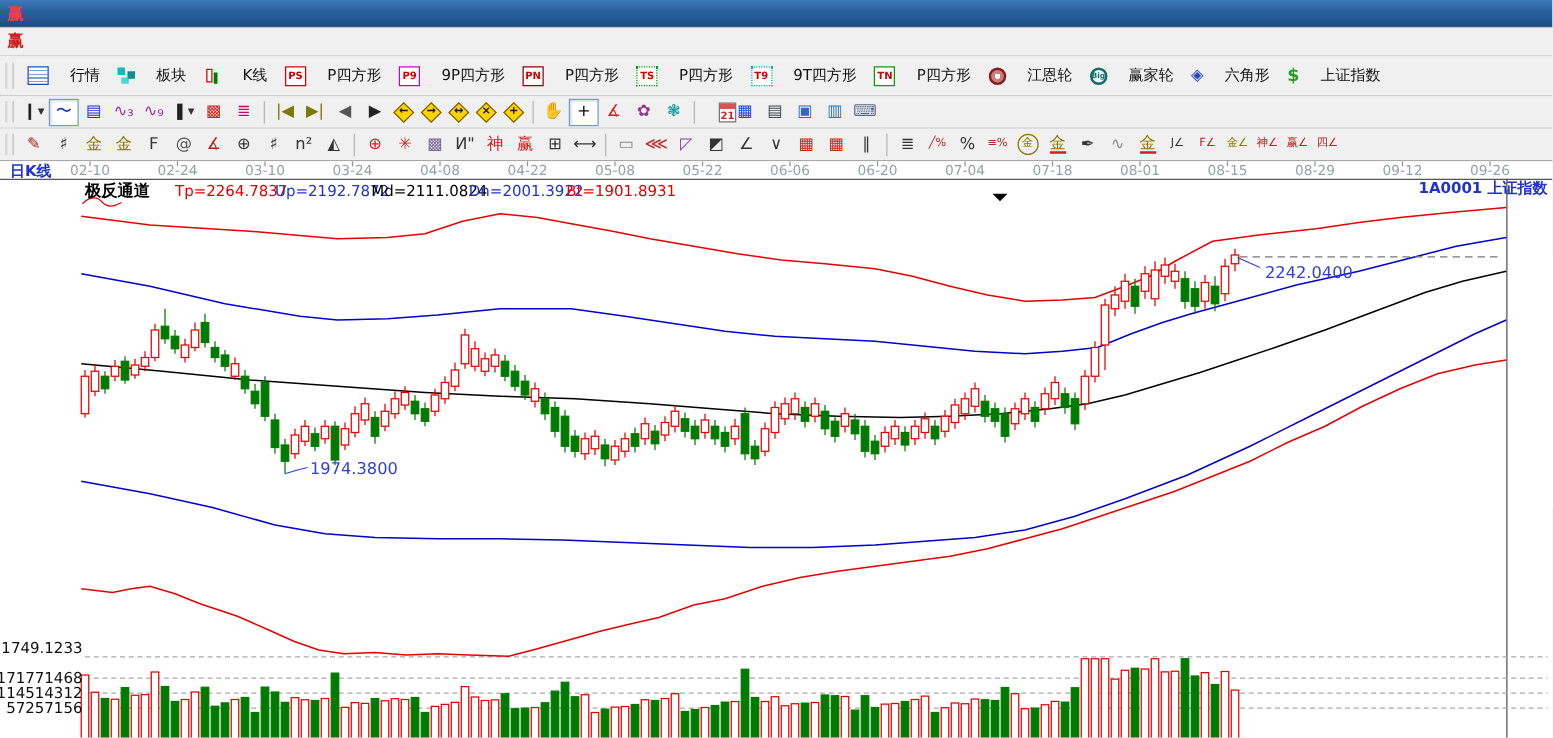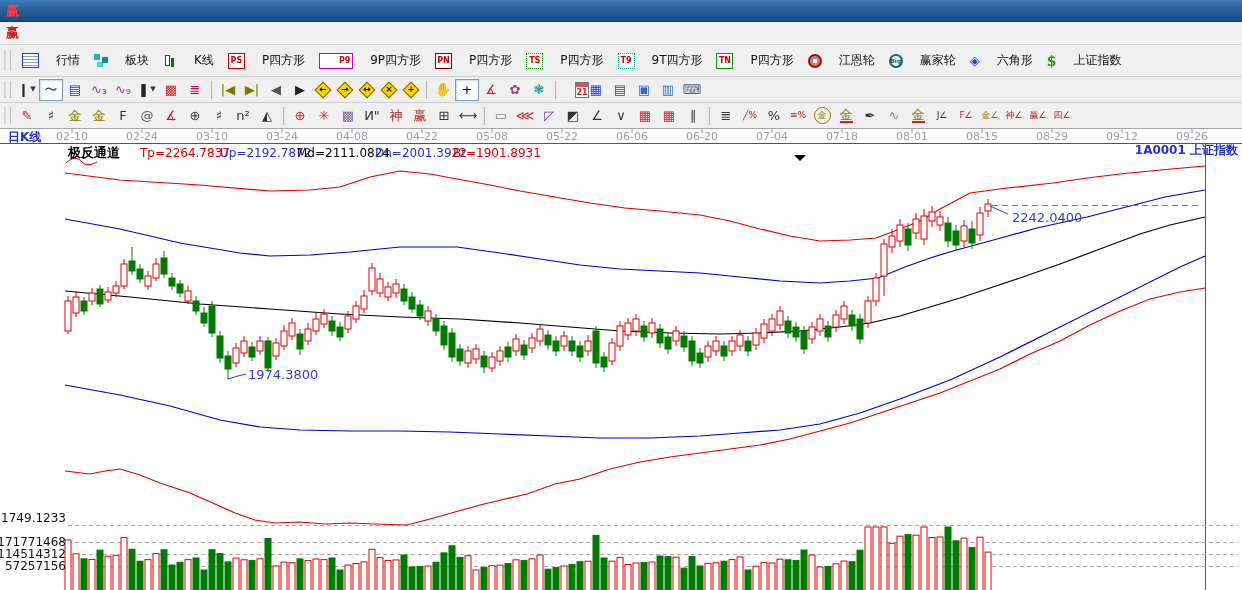--- a/index.html
+++ b/index.html
@@ -83,21 +83,21 @@
         <i style="left: 2px; top: 1px; height: 9px; border: 1px solid rgb(212, 0, 0); background: rgb(255, 255, 255);"></i>
         <i style="left: 8px; top: 4px; height: 9px; background: rgb(0, 122, 0);"></i>
       </span>
       <span>K线</span>
     </button>
     <button class="tb-btn" style="background: none; font: inherit;">
       <span class="ic-badge" style="border: 1px solid rgb(212, 0, 0); color: rgb(212, 0, 0);">PS</span>
       <span>P四方形</span>
     </button>
     <button class="tb-btn" style="background: none; font: inherit;">
-      <span class="ic-badge" style="border: 1px solid rgb(204, 0, 204); color: rgb(212, 0, 0); padding-left: 17px;">P9</span>
+      <span class="ic-badge" style="border: 1px solid rgb(204, 0, 204); color: rgb(212, 0, 0);">P9</span>
       <span>9P四方形</span>
     </button>
     <button class="tb-btn" style="background: none; font: inherit;">
       <span class="ic-badge" style="border: 1px solid rgb(139, 0, 0); color: rgb(212, 0, 0);">PN</span>
       <span>P四方形</span>
     </button>
     <button class="tb-btn" style="background: none; font: inherit;">
       <span class="ic-badge" style="border: 1px dotted rgb(0, 160, 0); color: rgb(212, 0, 0);">TS</span>
       <span>P四方形</span>
     </button>

